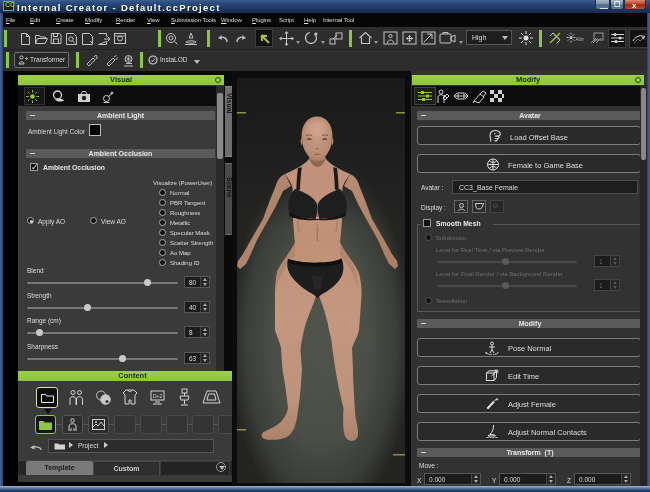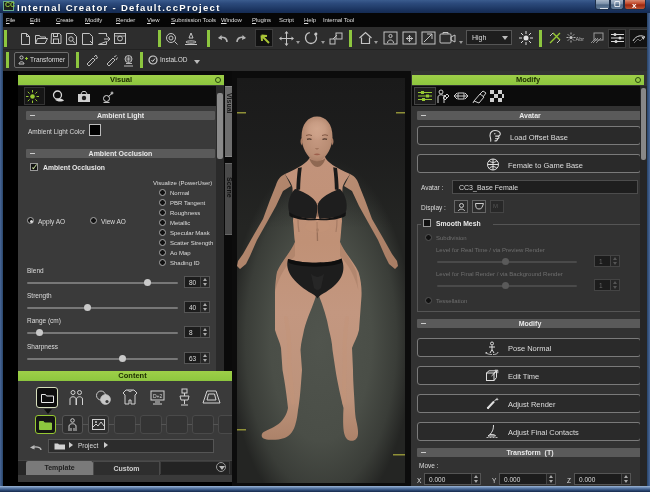--- a/index.html
+++ b/index.html
@@ -714,30 +714,30 @@
   <div class="lbl" style="left:97px;top:301px;font-size:7.5px">Edit Time</div>
   <div class="bigbtn" style="top:323px"></div>
   <svg class="i" style="left:74px;top:326px" width="15" height="13">
       <g fill="none" stroke="#e0e0e0">
         <path d="M2.5 11.5 L9 4.5" stroke-width="2"></path>
         <path d="M9 4.5 L11.5 2" stroke-width="1"></path>
         <path d="M12 0.5 l0.5 1.3 1.3 0.5 -1.3 0.5 -0.5 1.3 -0.5 -1.3 -1.3 -0.5 1.3 -0.5 z" fill="#e0e0e0" stroke="none"></path>
         <circle cx="3" cy="11" r="1" fill="#e0e0e0" stroke="none"></circle>
       </g>
     </svg>
-  <div class="lbl" style="left:97px;top:329px;font-size:7.5px">Adjust Render</div>
+  <div class="lbl" style="left:97px;top:329px;font-size:7.5px">Adjust Female</div>
   <div class="bigbtn" style="top:351px"></div>
   <svg class="i" style="left:74px;top:353px" width="15" height="14">
       <g fill="none" stroke="#e0e0e0">
         <path d="M8.5 1 C8.5 4 8 6.5 6.5 8.5 L5 10.5"></path>
         <path d="M5 10.5 L9.5 10.8 L10.5 12 L3 12 Z"></path>
         <path d="M1.5 13.5 h11" stroke-width="0.8" stroke-dasharray="2 1"></path>
       </g>
     </svg>
-  <div class="lbl" style="left:97px;top:357px;font-size:7.5px">Adjust Final Contacts</div>
+  <div class="lbl" style="left:97px;top:357px;font-size:7.5px">Adjust Normal Contacts</div>
 
   <div class="secbar" style="left:6px;top:377px;width:226px"><i></i>Transform&nbsp;&nbsp;(T)</div>
   <div class="lbl" style="left:8px;top:391px">Move :</div>
   <div class="lbl" style="left:6px;top:406px">X</div>
   <div class="spin" style="left:13px;top:402px;width:57px">
       <span>0.000</span>
       <b class="u"></b>
       <b class="d"></b>
     </div>
   <div class="lbl" style="left:81px;top:406px">Y</div>

